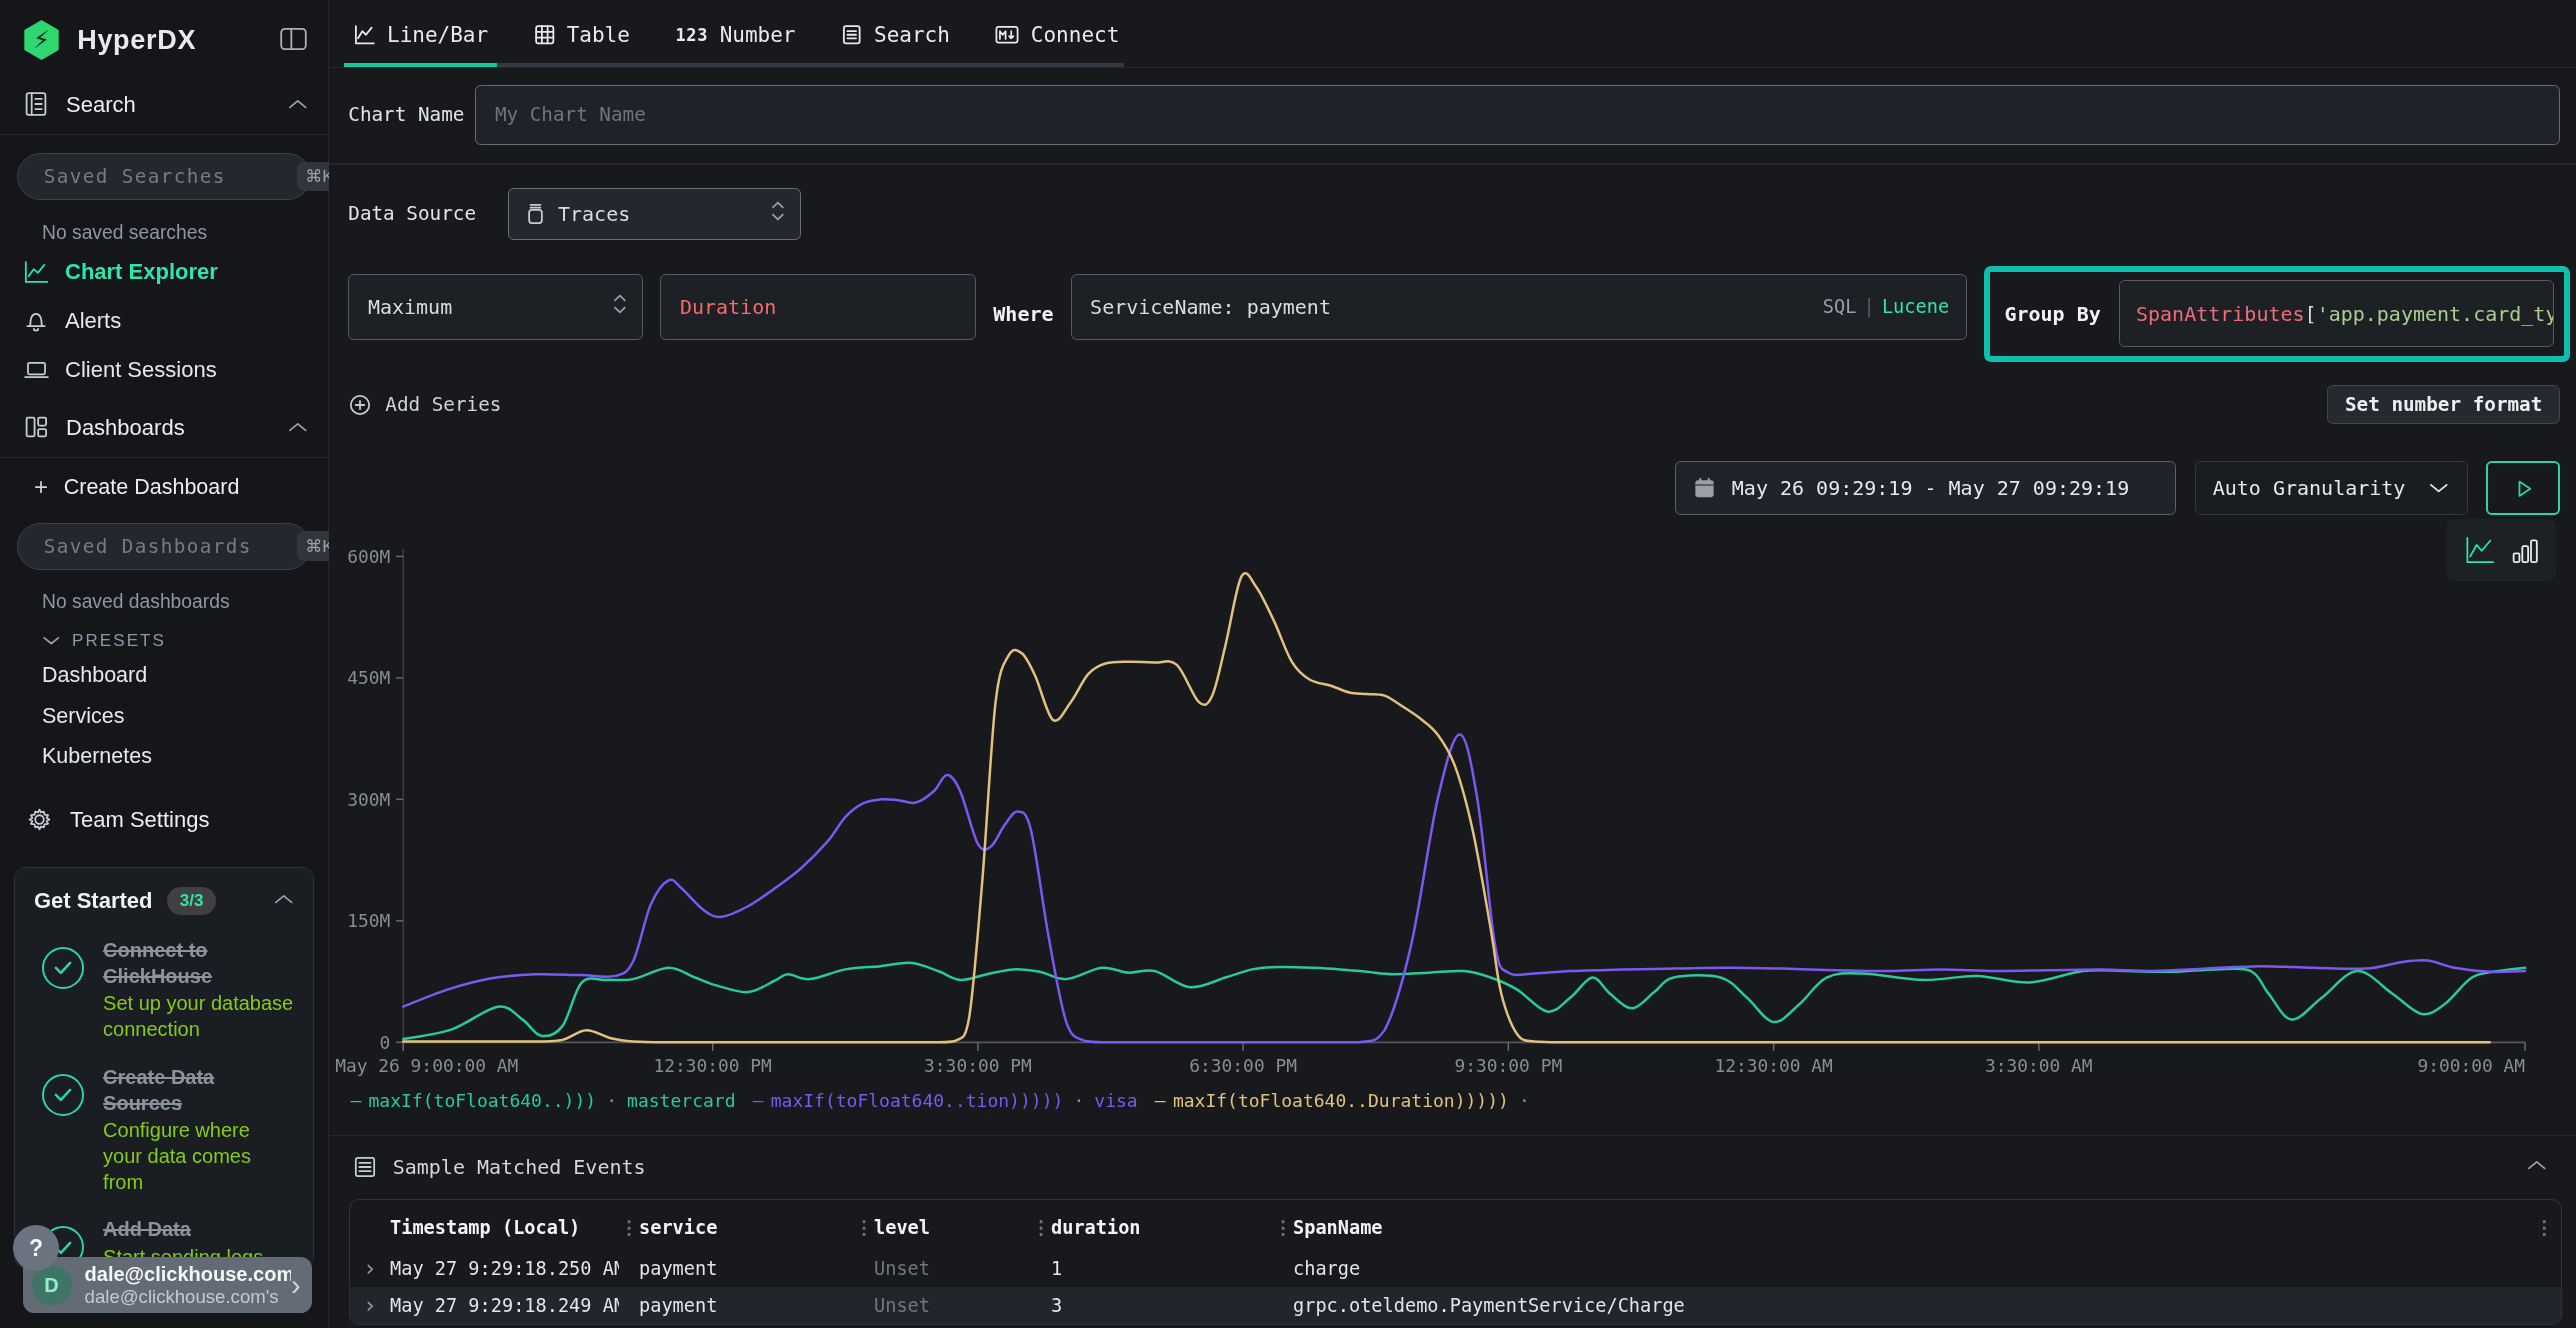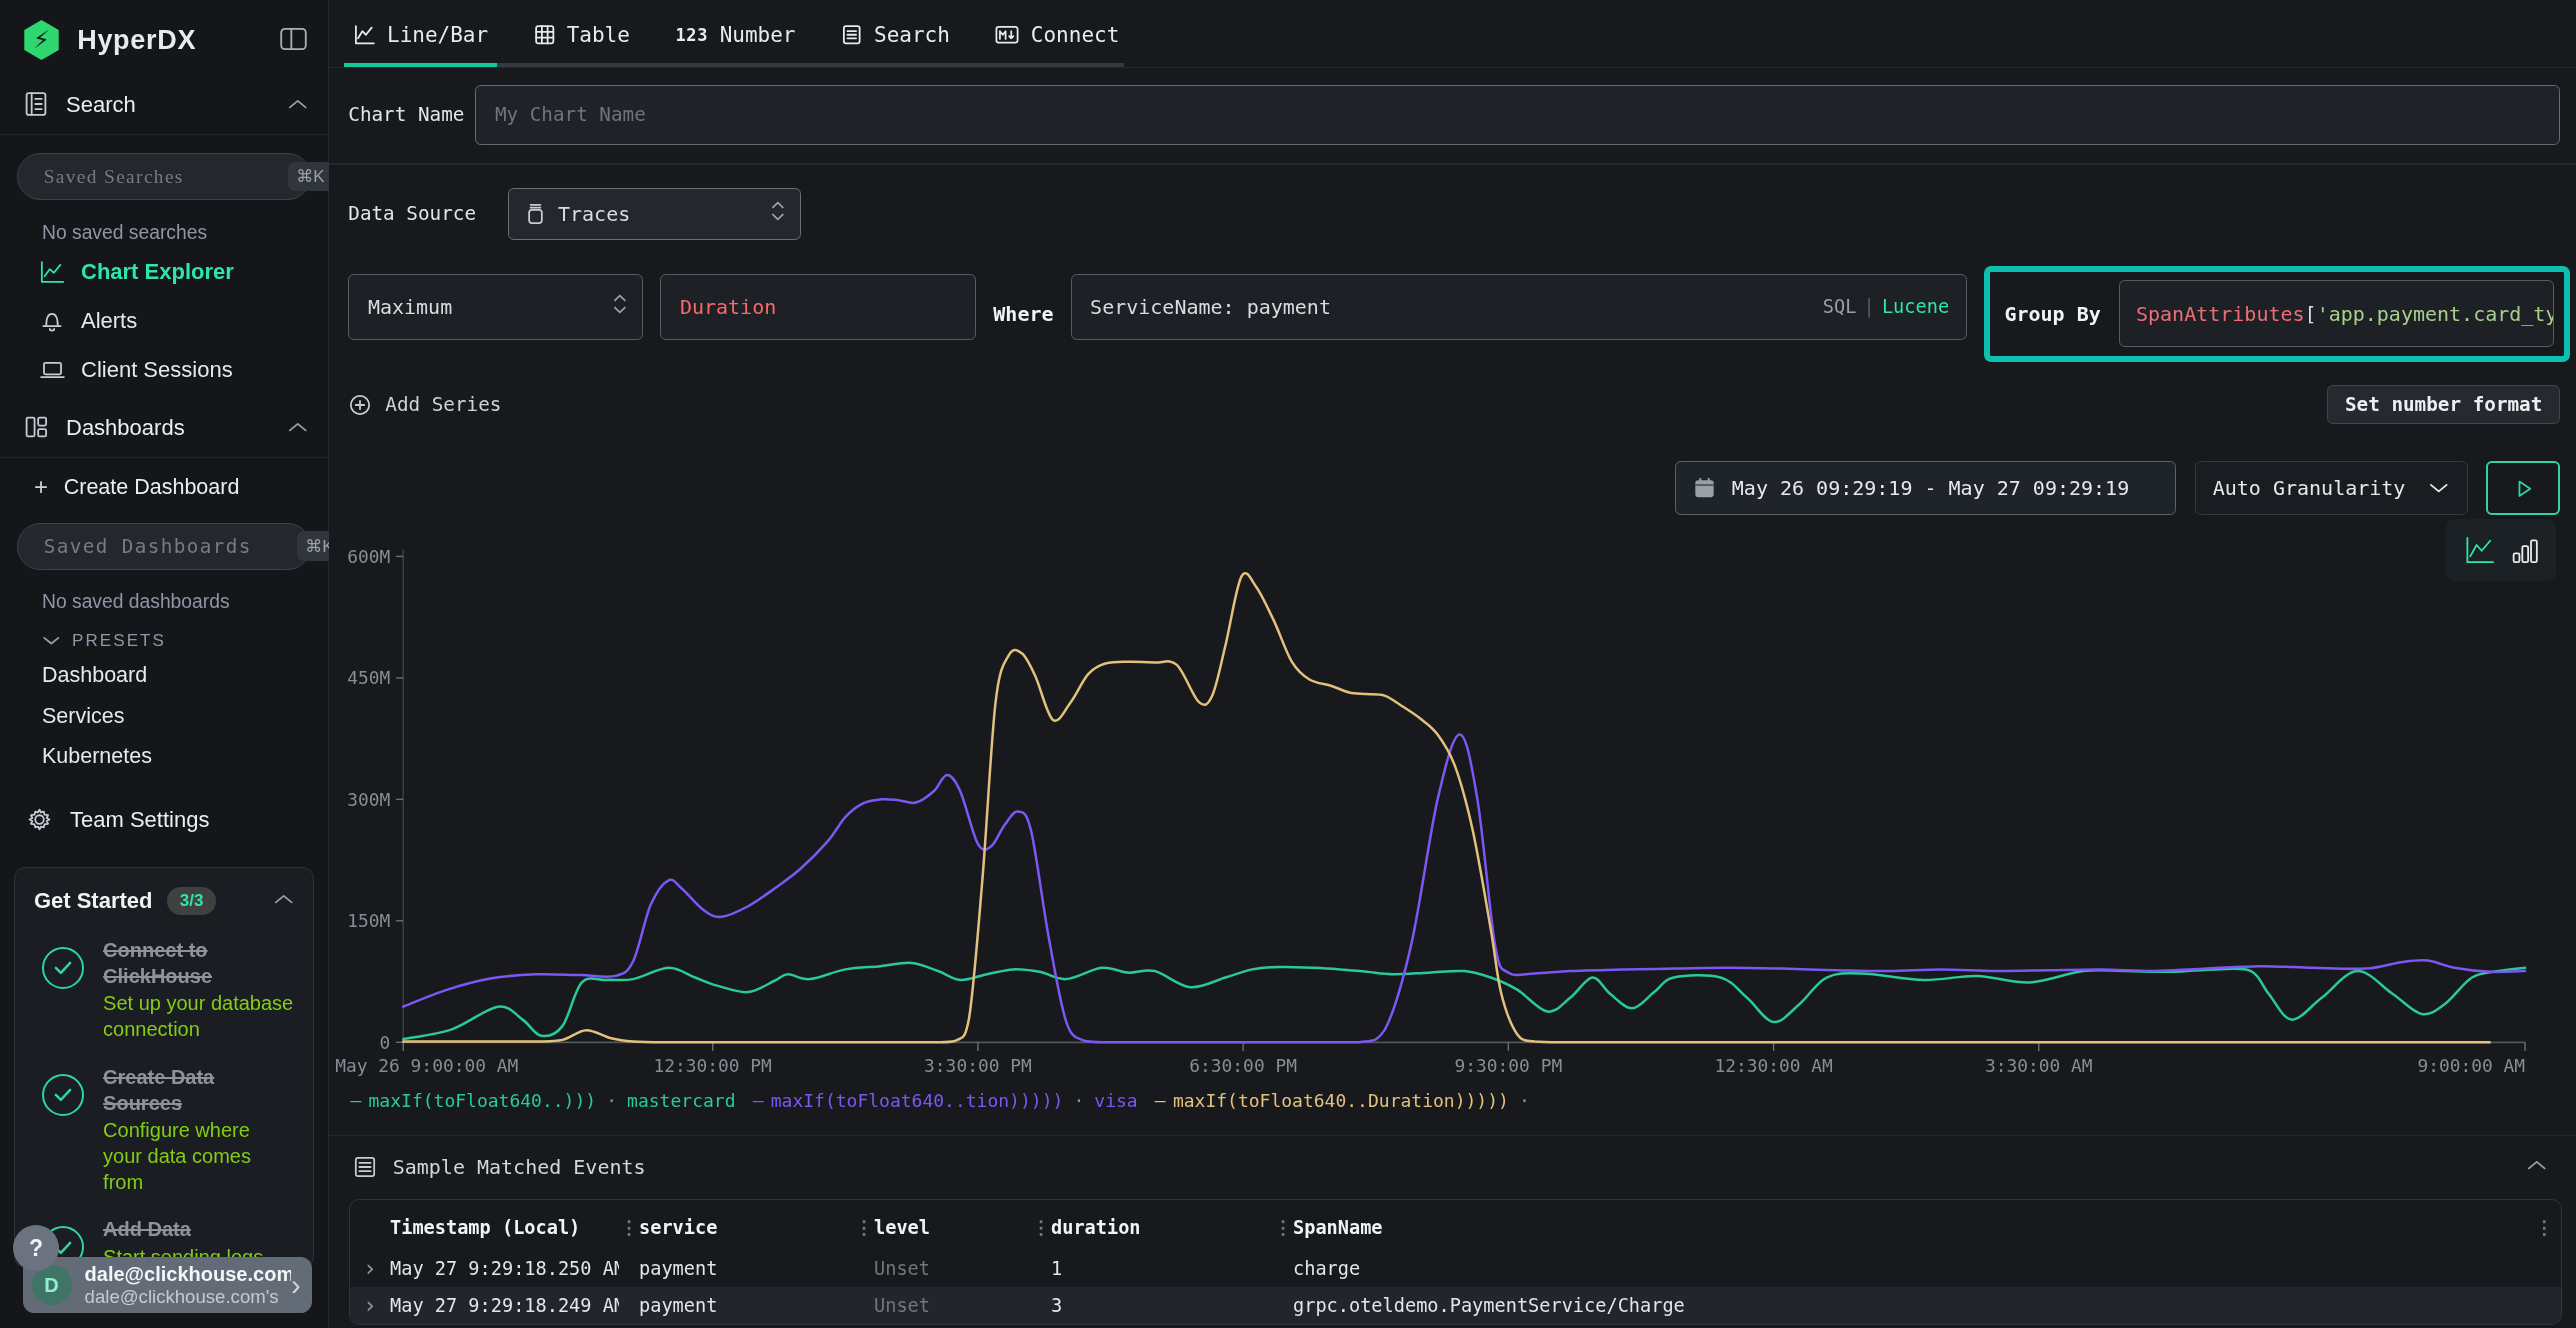--- a/index.html
+++ b/index.html
@@ -23,21 +23,21 @@
   .side-header .chev { margin-left:auto; }
 
   .pill-search { margin:18.6px 17px 0 17px; height:47px; border-radius:24px; background:#24272d; border:1.4px solid #3e434a;
                  display:flex; align-items:center; padding:0 10px 0 15.7px; }
   .pill-search input { flex:1; background:transparent; border:none; outline:none; color:#cfd3d8;
                        font-size:19.3px; font-family:"DejaVu Sans Mono","Liberation Mono",monospace; letter-spacing:1.4px; }
   .pill-search input::placeholder { color:#757c85; }
   .kbd { background:#31353c; color:#9aa1a9; border-radius:7.2px; font-size:17px; padding:4.3px 8.6px; white-space:nowrap; }
 
   .muted-line { color:#8d97a6; font-size:19.3px; padding:21.5px 0 4.3px 42px; }
-  .nav-item { display:flex; align-items:center; padding:11.4px 20px 11.4px 23px; font-size:22px; color:#e6e9ec; cursor:pointer;margin-left:16px; }
+  .nav-item { display:flex; align-items:center; padding:11.4px 20px 11.4px 23px; font-size:22px; color:#e6e9ec; cursor:pointer; }
   .nav-item .nicon { width:42px; display:flex; }
   .nav-item.active { color:#2ee6a9; font-weight:bold; }
 
   .create-row { display:flex; align-items:center; padding:15.7px 20px 2.9px 34px; font-size:21.5px; color:#eceef1; }
   .create-row .plus { margin-right:15.7px; font-size:24px; color:#cfd3d8; }
 
   .presets-row { display:flex; align-items:center; color:#8d98a8; font-size:17px; letter-spacing:2.1px; padding:13px 0 4.3px 42px; }
   .presets-row svg { margin-right:11.4px; }
   .preset-item { font-size:21.5px; color:#e6e9ec; padding:7.9px 0 7.9px 42px; cursor:pointer; }
 
@@ -193,21 +193,21 @@
             <polyline points="4,13 15,4 26,13" class="icon-dim"></polyline>
           </svg>
       </span>
     </div>
 
     <div class="pill-search">
       <svg width="23" height="23" viewBox="0 0 32 32">
           <circle cx="13" cy="13" r="8" class="icon-dim"></circle>
           <line x1="19" y1="19" x2="27" y2="27" class="icon-dim"></line>
         </svg>
-      <input style="margin-left: 10px; font-family: Liberation Serif, serif;" placeholder="Saved Searches">
+      <input style="margin-left: 10px;" placeholder="Saved Searches">
       <span class="kbd">⌘K</span>
     </div>
     <div class="muted-line">No saved searches</div>
 
     <div class="nav-item active">
       <span class="nicon">
         <svg width="27" height="26" viewBox="0 0 38 36">
             <polyline points="4,4 4,32 34,32" class="icon-teal"></polyline>
             <polyline points="8,24 15,14 21,19 30,8" class="icon-teal"></polyline>
           </svg>

